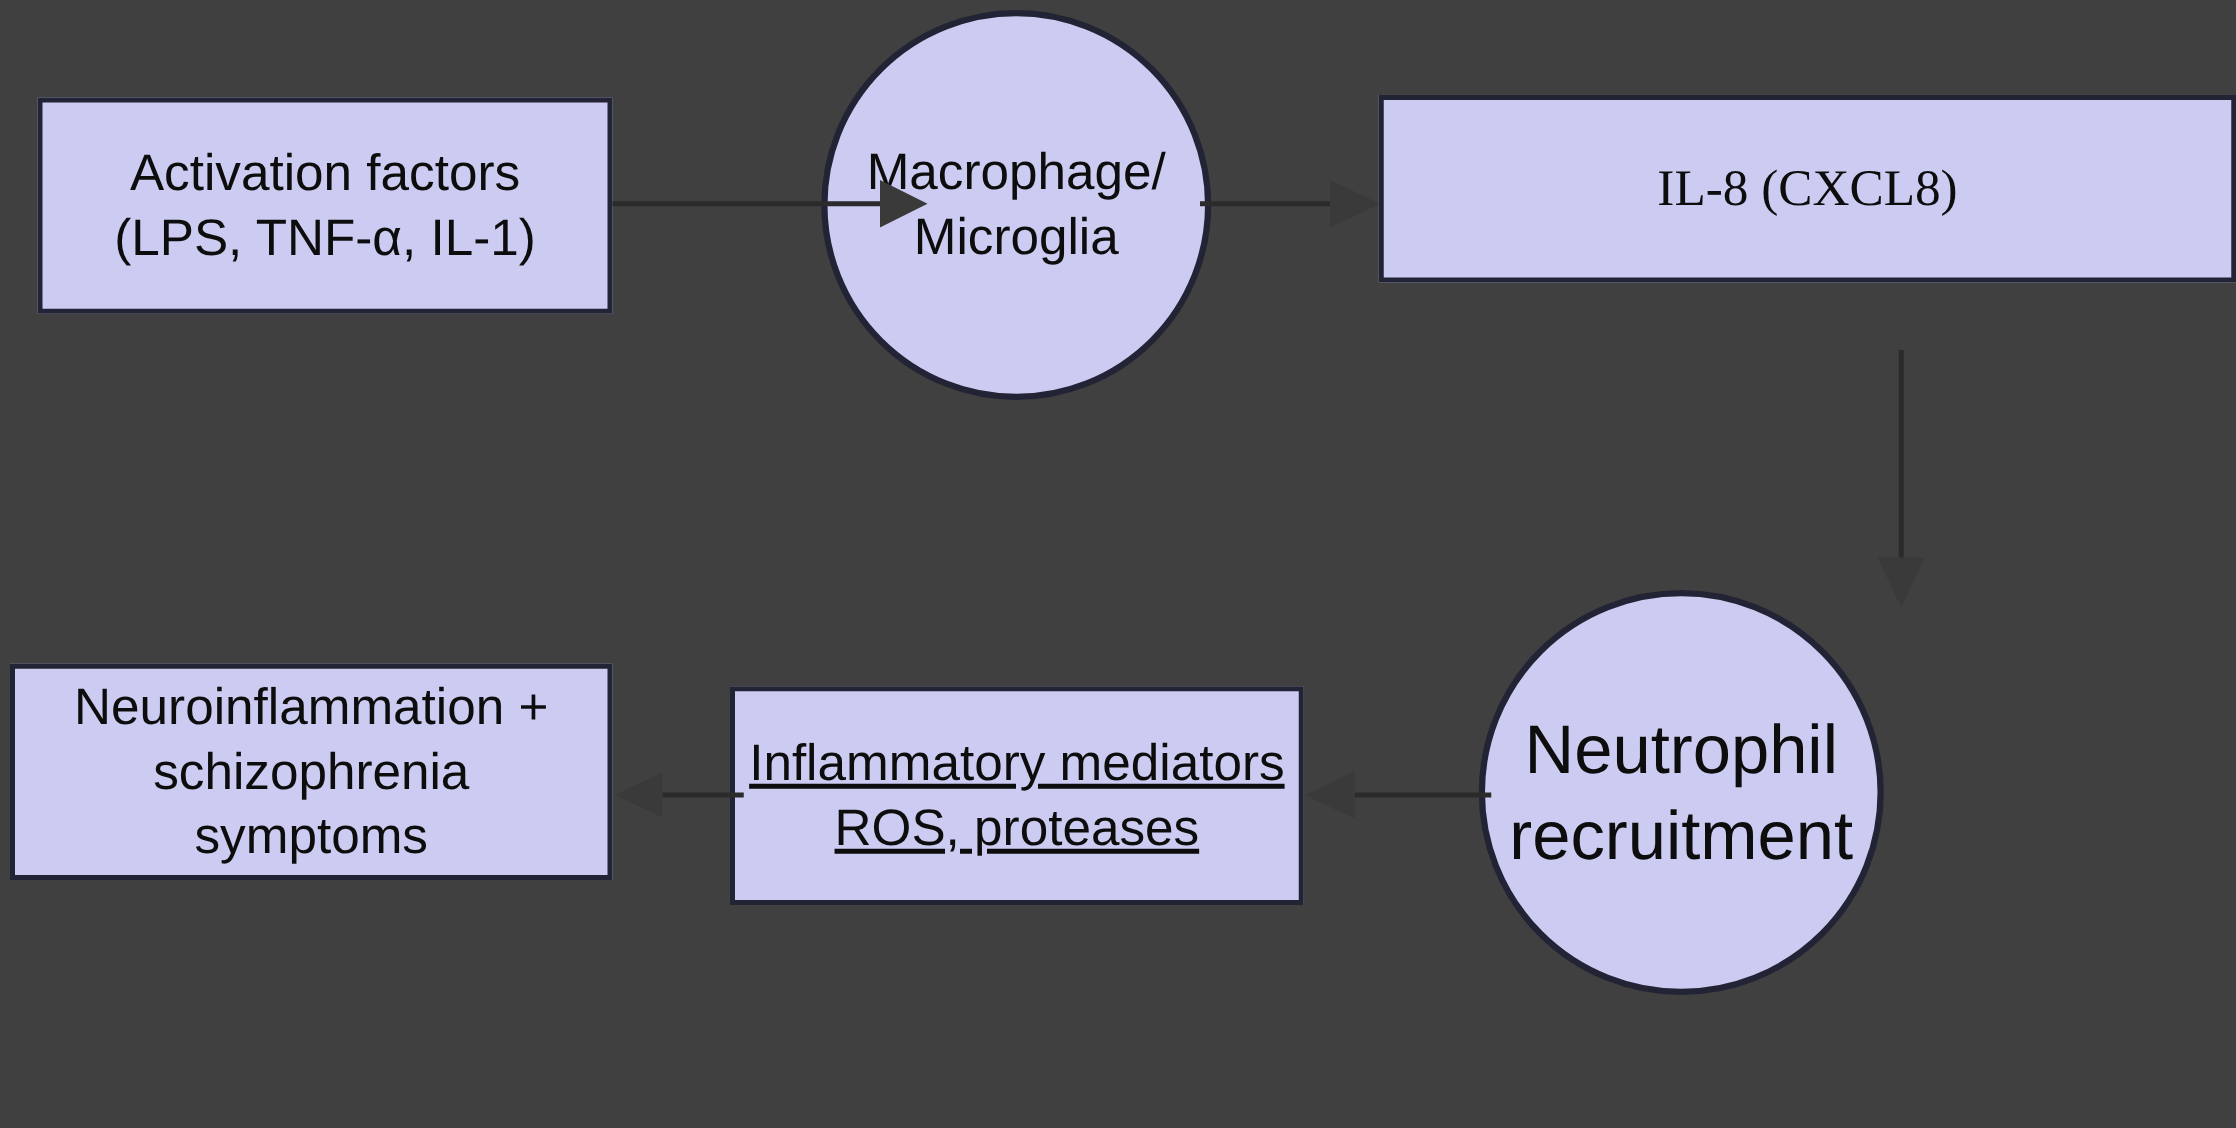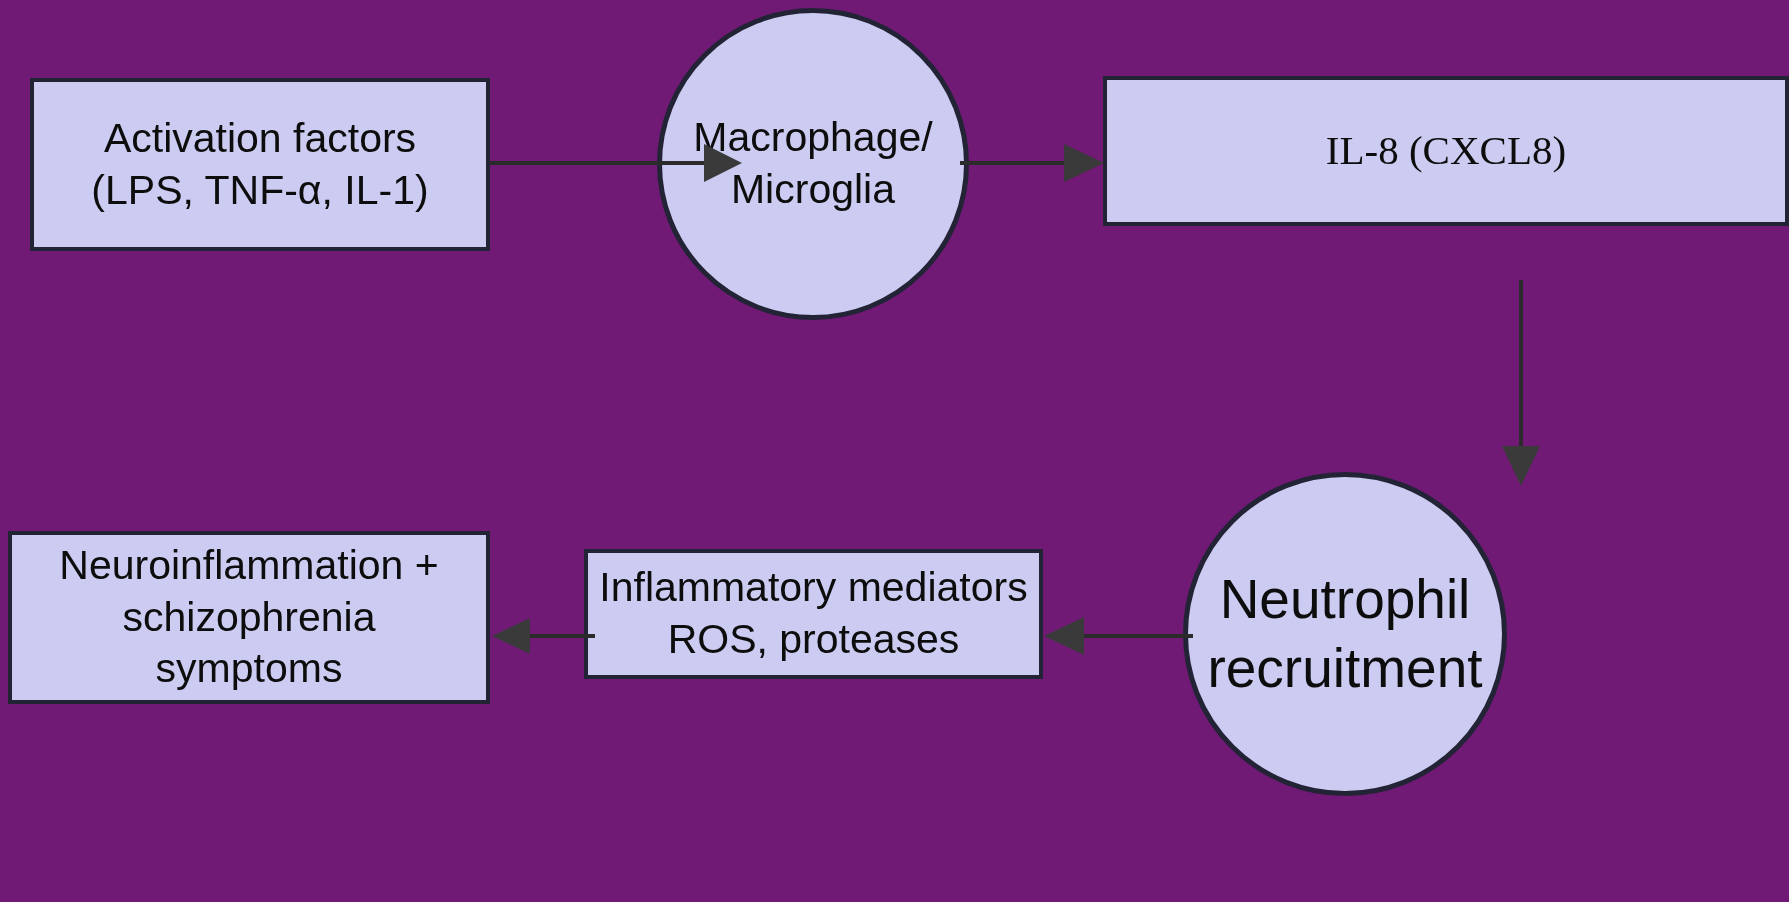--- a/index.html
+++ b/index.html
@@ -9,21 +9,21 @@
     background: #ffffff;
   }
   body {
     font-family: "Liberation Sans", sans-serif;
     -webkit-font-smoothing: antialiased;
   }
   #canvas {
     position: relative;
     width: 1789px;
     height: 902px;
-    background: #701a75;
+    background: #404040;
     overflow: hidden;
   }
   .node {
     position: absolute;
     box-sizing: border-box;
     background: #ccccf2;
     border: 4px solid #232336;
     display: flex;
     align-items: center;
     justify-content: center;
@@ -52,22 +52,23 @@
   }
   #node-il8 {
     left: 1103px; top: 76px; width: 686px;  height: 150px;
     font-size: 41px;
   }
   #node-neutrophil-recruitment {
     left: 1183px; top: 472px; width: 324px; height: 324px;
     font-size: 55px;
   }
   #node-inflammatory-mediators {
-    left: 584px; top: 549px; width: 459px;  height: 130px;
+    left: 584px; top: 549px; width: 459px;  height: 175px;
     font-size: 41px;
+    text-decoration: underline;
   }
   #node-neuroinflammation {
     left: 8px;   top: 531px; width: 482px;  height: 173px;
     font-size: 41px;
   }
 
   
   .edge {
     position: absolute;
     overflow: visible;

